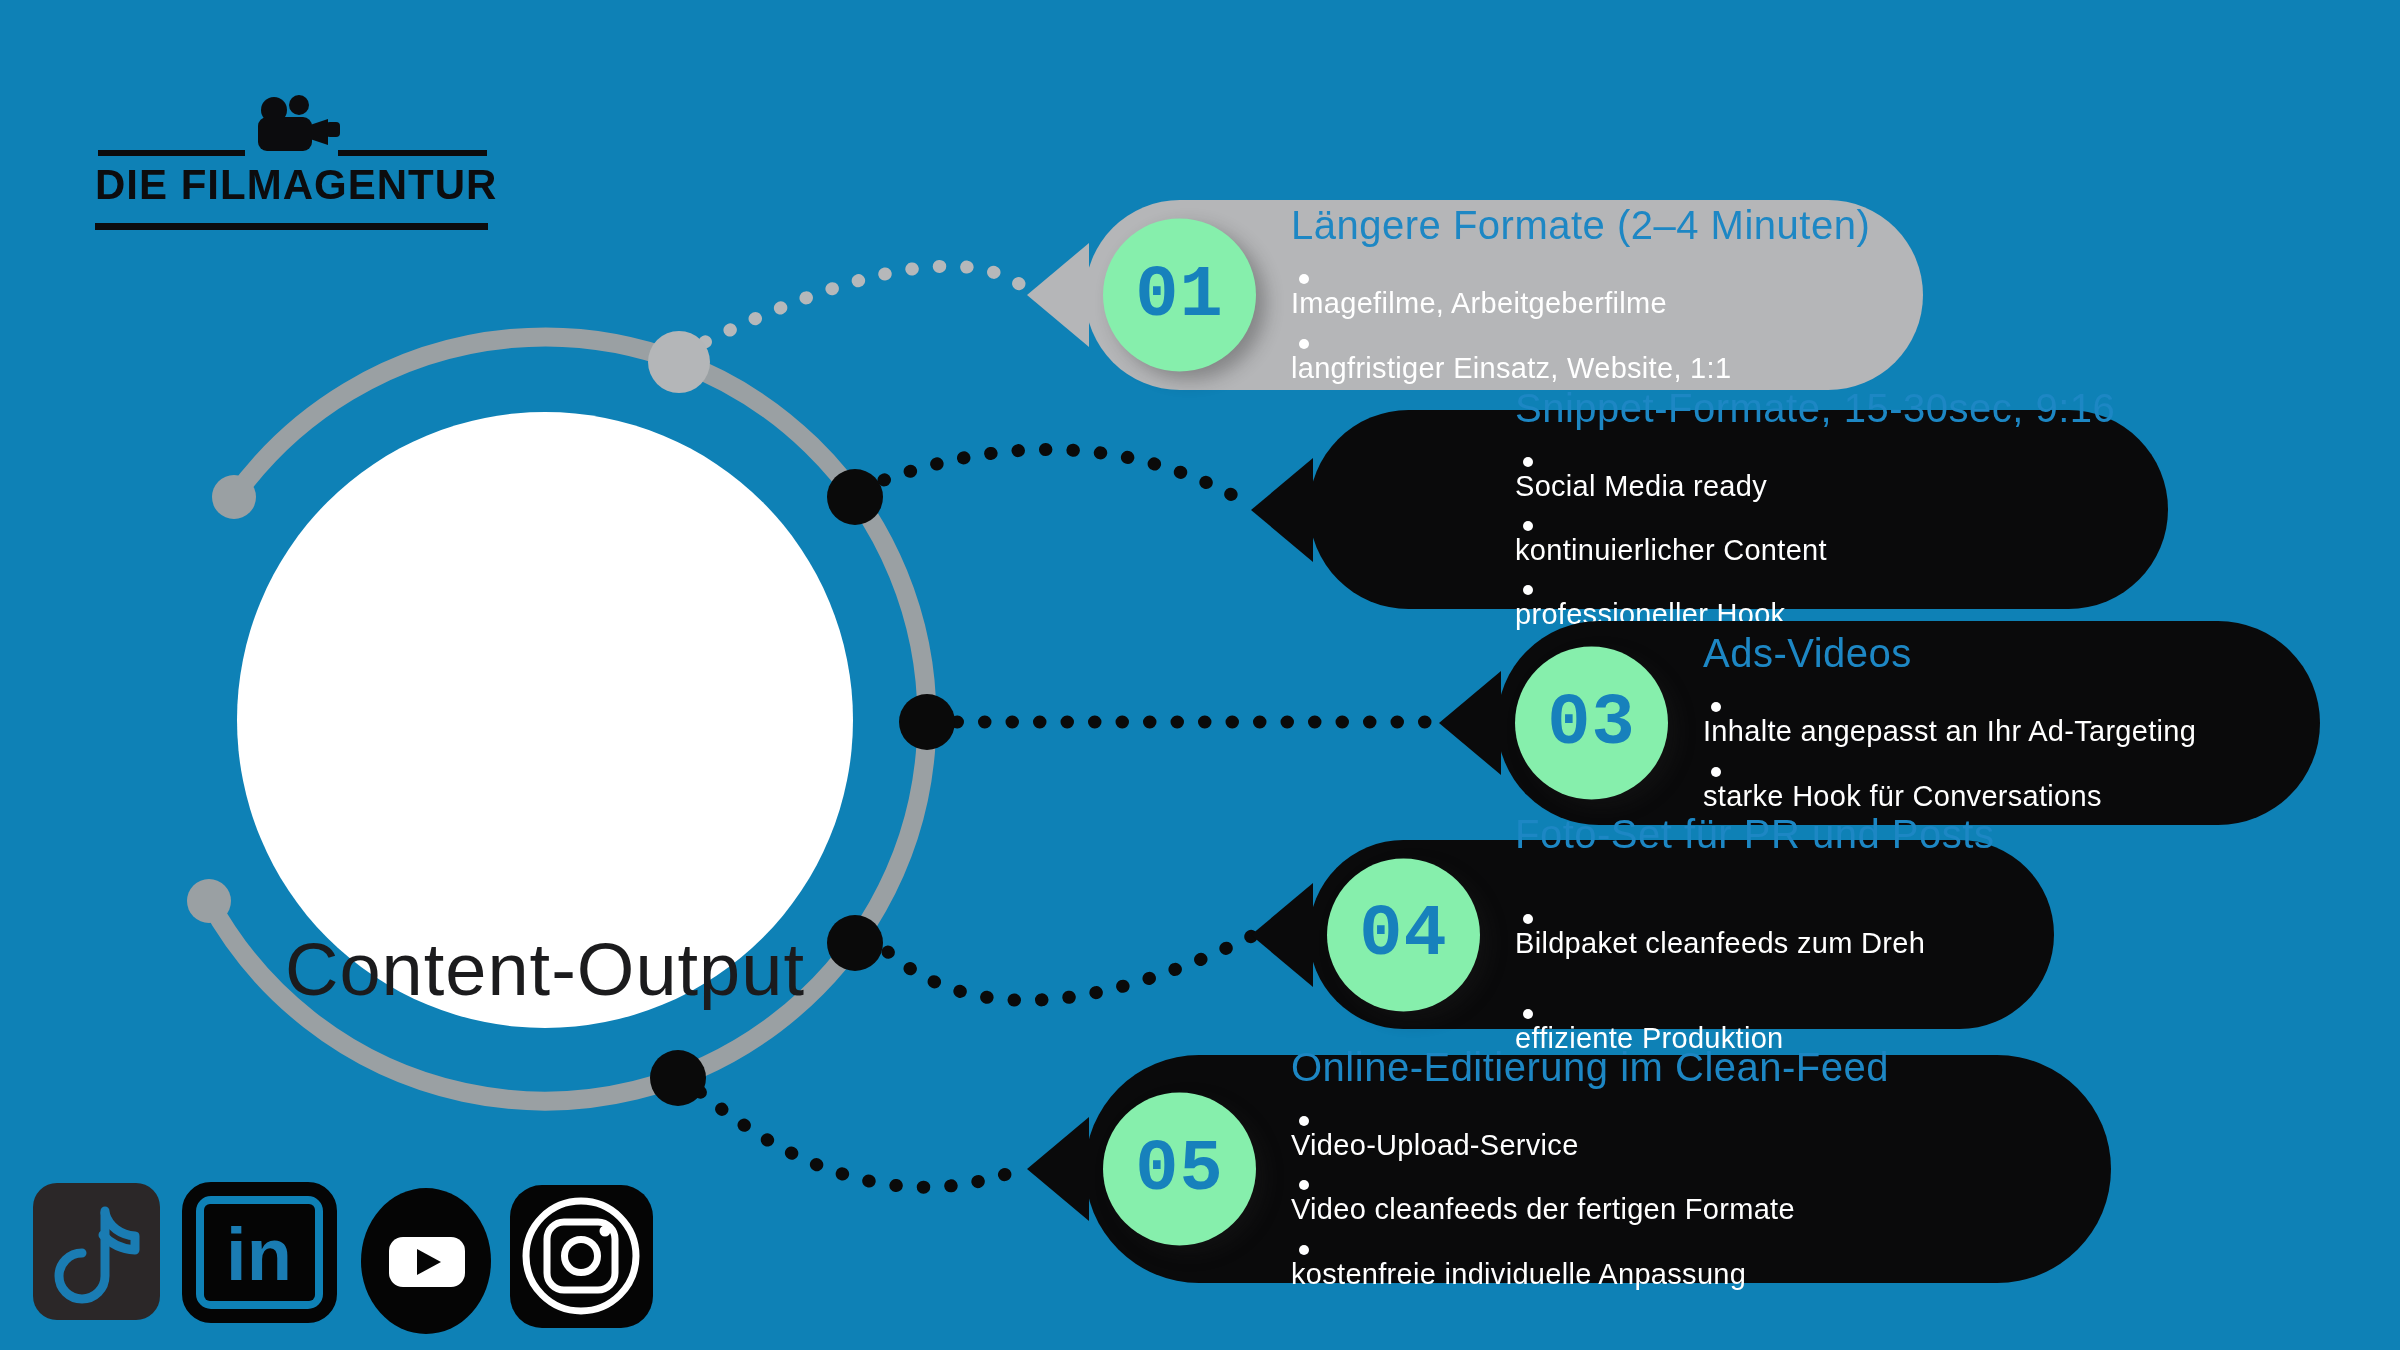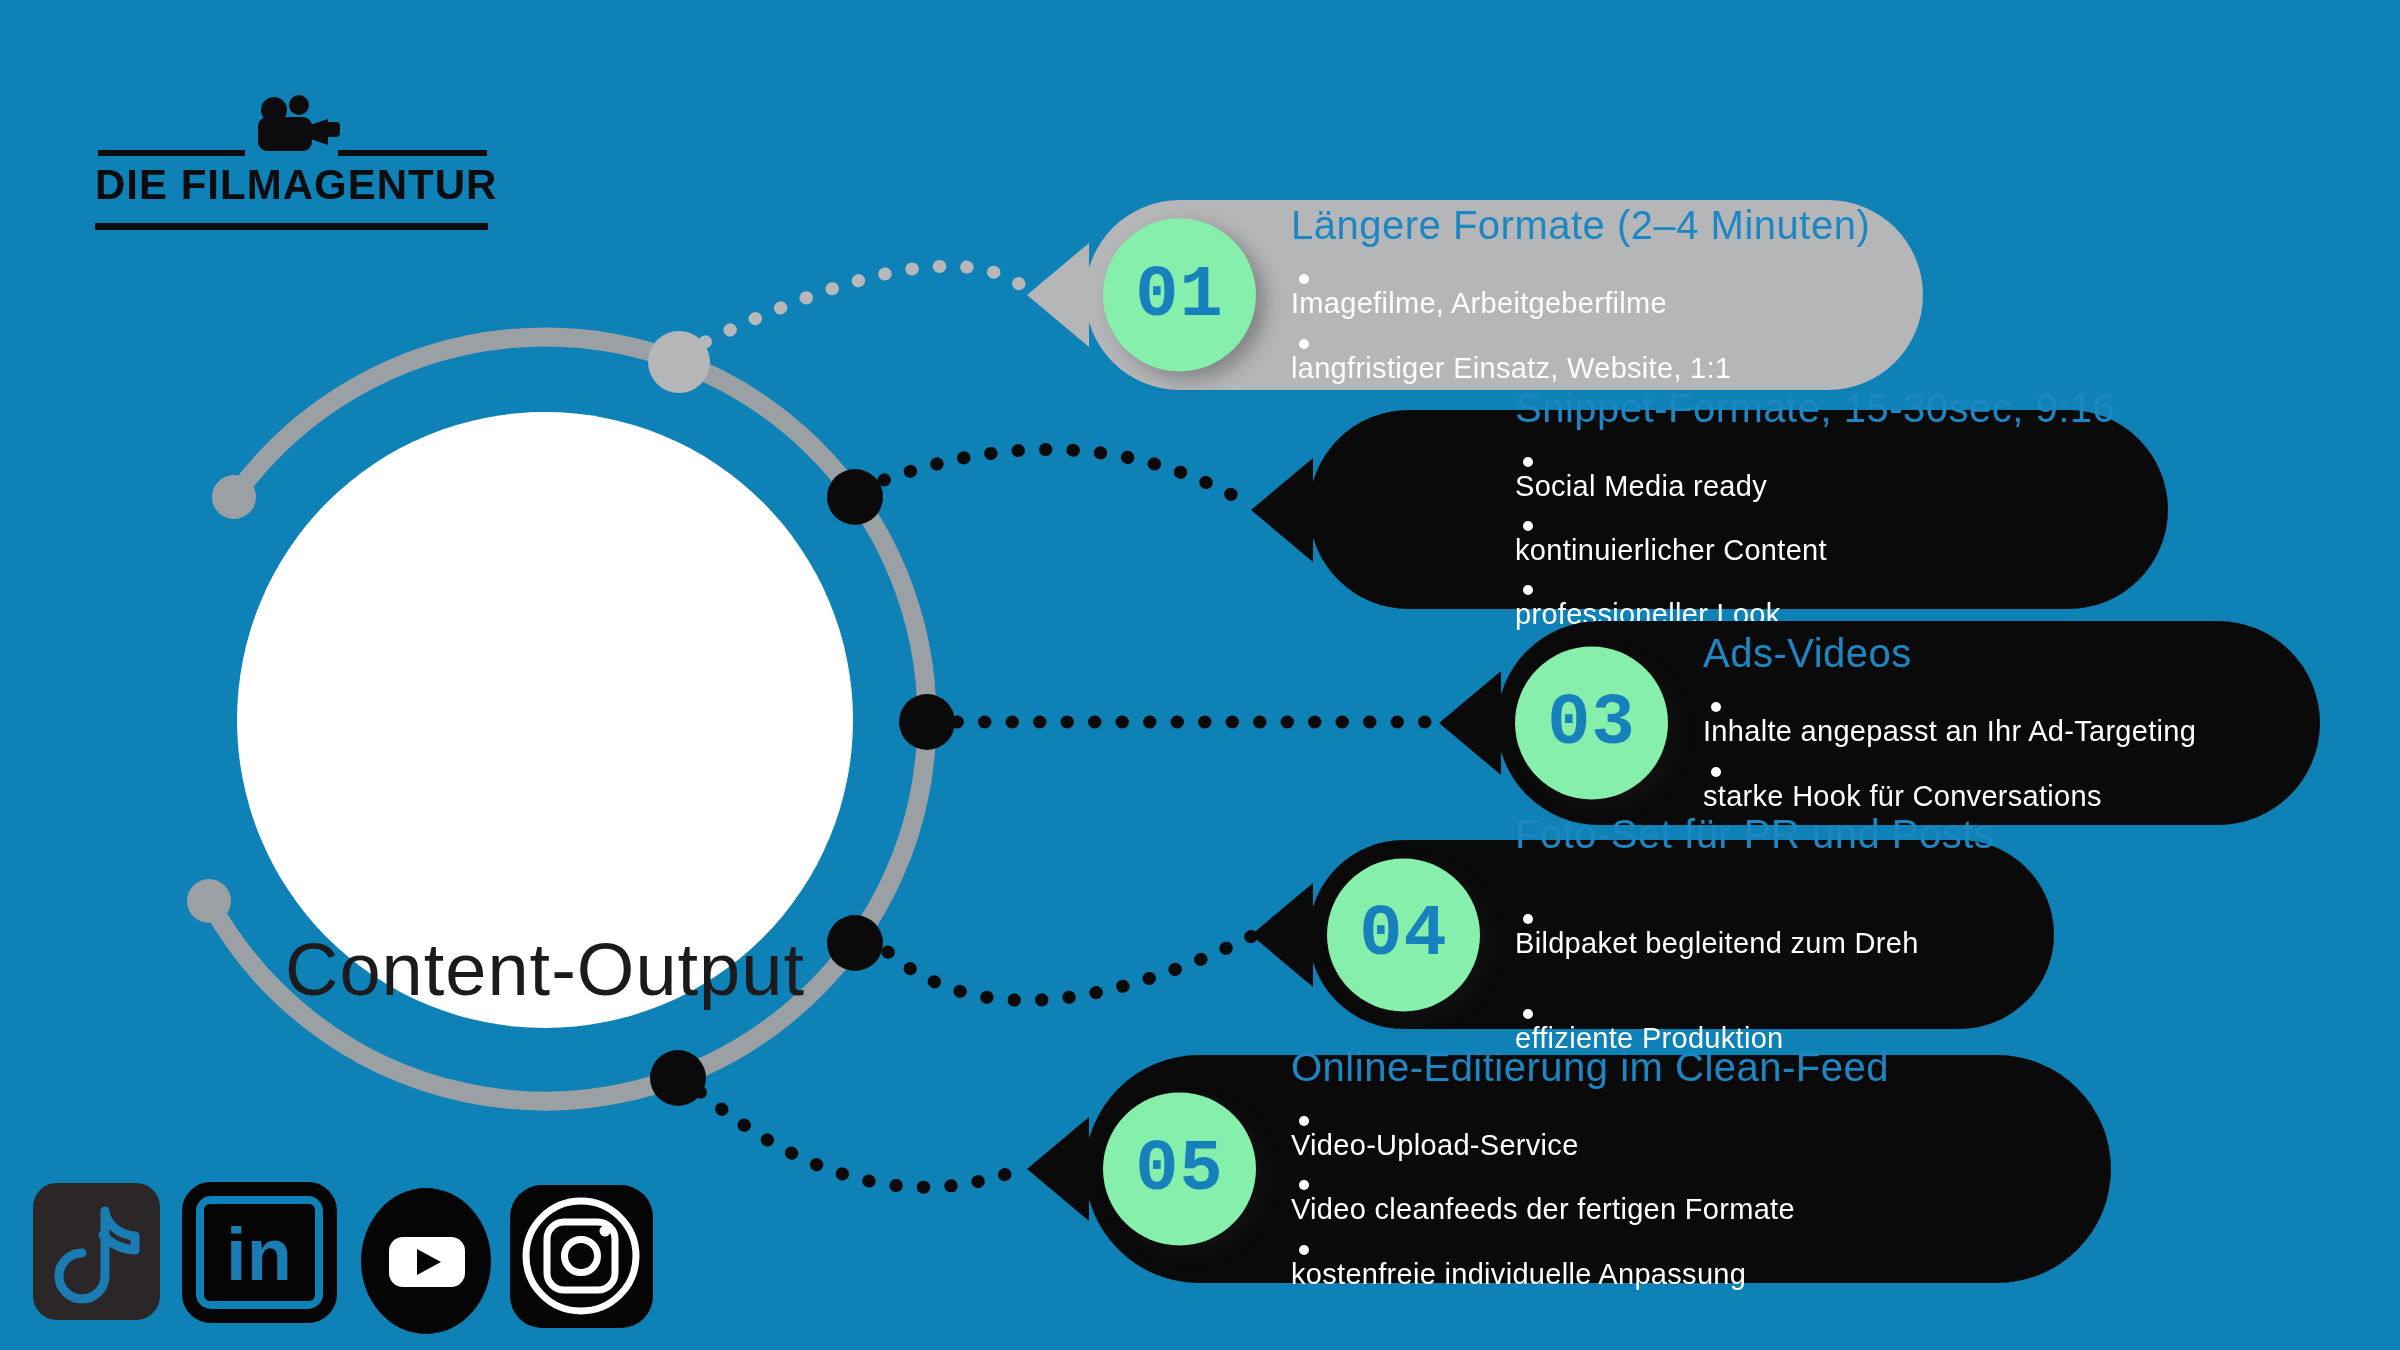--- a/index.html
+++ b/index.html
@@ -130,21 +130,21 @@
     <div class="bullet">
       <span class="dot"></span>
       <span class="btext">Social Media ready</span>
     </div>
     <div class="bullet">
       <span class="dot"></span>
       <span class="btext">kontinuierlicher Content</span>
     </div>
     <div class="bullet">
       <span class="dot"></span>
-      <span class="btext">professioneller Look</span>
+      <span class="btext">professioneller Hook</span>
     </div>
   </div>
 
   <div class="card card-black" style="left:1497px;top:621px;width:823px;height:204px;">
     <div class="num-circle">
       <span>03</span>
     </div>
     <div class="title">Ads-Videos</div>
     <div class="bullet">
       <span class="dot"></span>
@@ -156,21 +156,21 @@
     </div>
   </div>
 
   <div class="card card-black" style="left:1309px;top:840px;width:745px;height:189px;gap:31px;">
     <div class="num-circle">
       <span>04</span>
     </div>
     <div class="title">Foto-Set für PR und Posts</div>
     <div class="bullet">
       <span class="dot"></span>
-      <span class="btext">Bildpaket begleitend zum Dreh</span>
+      <span class="btext">Bildpaket cleanfeeds zum Dreh</span>
     </div>
     <div class="bullet">
       <span class="dot"></span>
       <span class="btext">effiziente Produktion</span>
     </div>
   </div>
 
   <div class="card card-black" style="left:1085px;top:1055px;width:1026px;height:228px;">
     <div class="num-circle">
       <span>05</span>

